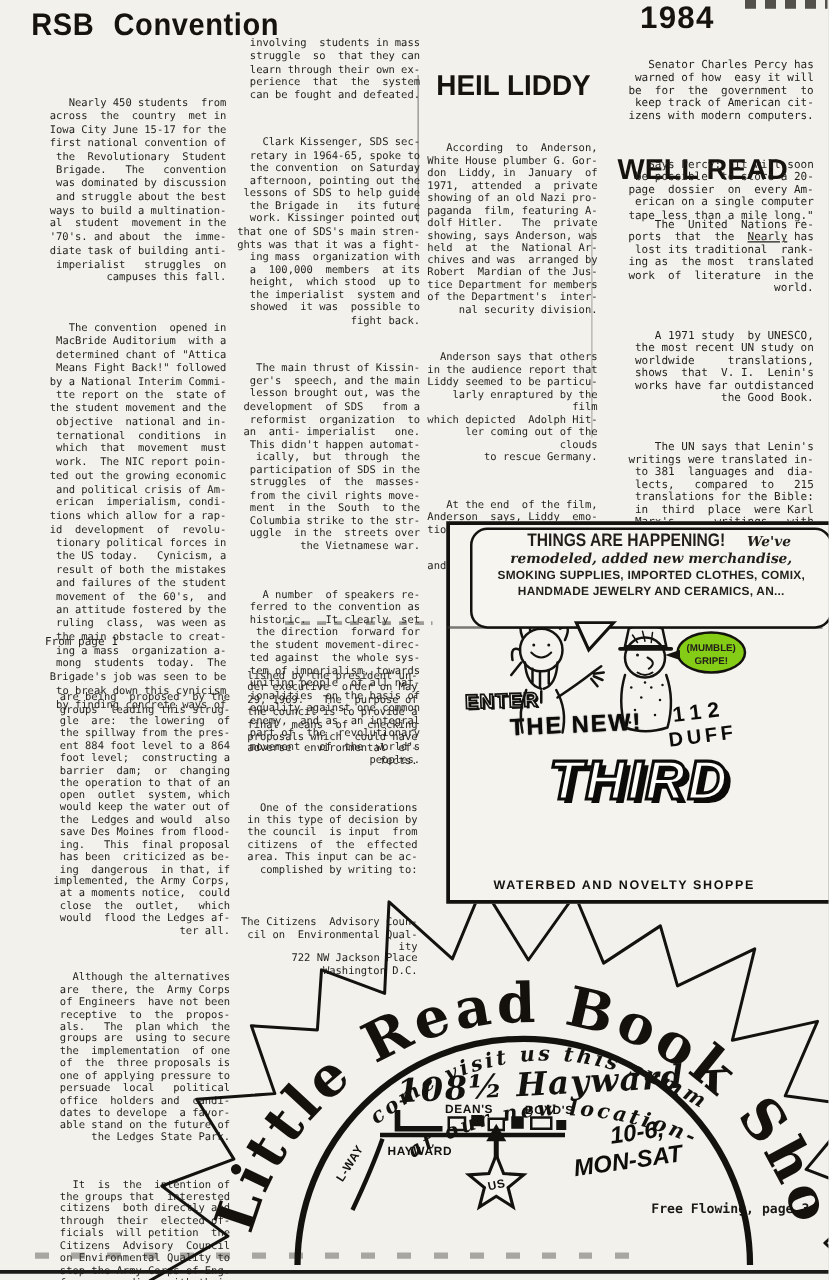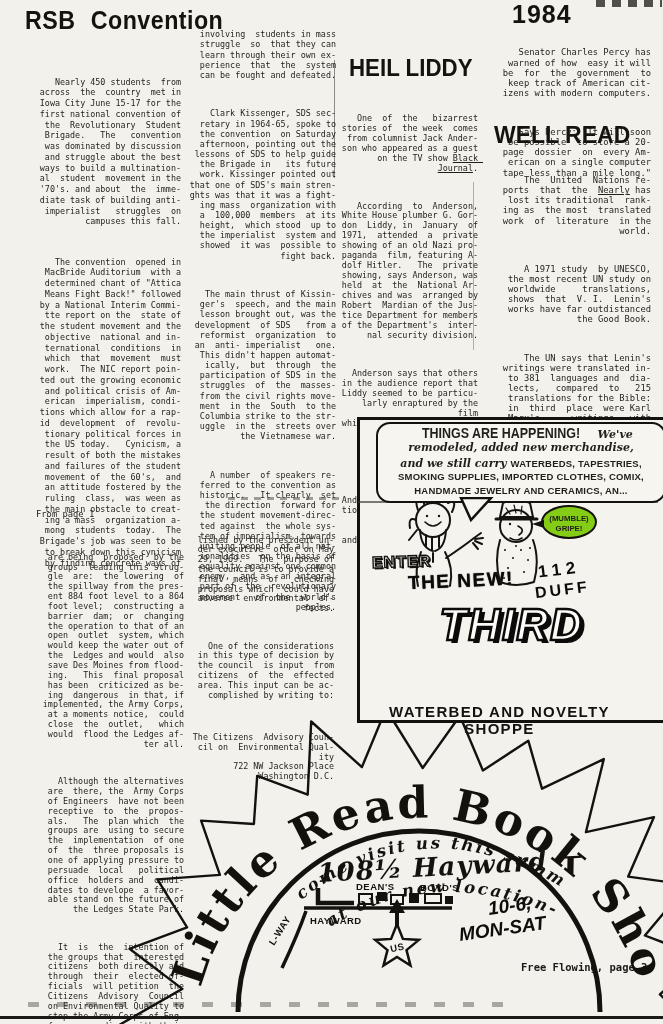--- a/index.html
+++ b/index.html
@@ -46,21 +46,21 @@
   #tw-112{position:absolute;left:178px;top:140px;font-weight:900;font-size:17px;letter-spacing:5px;
           color:#0d0b09;transform:rotate(-7deg);}
   #tw-duff{position:absolute;left:175px;top:161px;font-weight:900;font-size:16px;letter-spacing:3px;
           color:#0d0b09;transform:rotate(-7deg);}
   .tw-name{position:absolute;left:0;width:100%;text-align:center;font-weight:900;font-size:44px;
           line-height:44px;color:#fdfdfa;-webkit-text-stroke:2.5px #0d0b09;text-shadow:4px 3px 0 #0d0b09;
           letter-spacing:2px;}
   #tw-name1{top:183px;font-style:italic;}
   #tw-name2{top:228px;}
   #tw-tag{position:absolute;left:0;width:92%;top:283px;text-align:center;font-weight:700;
-          font-size:15px;letter-spacing:1.3px;color:#14120f;}
+          font-size:10px;letter-spacing:1.3px;color:#14120f;}
   
   #bookshop{position:absolute;left:0;top:690px;z-index:1;}
   #bookshop text{stroke:none;}
   .arc-title{font-family:"DejaVu Serif",serif;font-weight:700;font-size:44px;letter-spacing:3.5px;fill:#14110d;}
   .hand{font-family:"DejaVu Serif",serif;font-style:italic;font-weight:700;font-size:16.5px;letter-spacing:2.5px;fill:#14120f;}
   .hand-big{font-family:"DejaVu Serif",serif;font-style:italic;font-weight:700;font-size:26px;letter-spacing:1px;fill:#14120f;}
   .map-label{font-family:"Liberation Sans",sans-serif;font-weight:700;font-size:9.5px;fill:#14120f;letter-spacing:.5px;}
   .hours{font-family:"Liberation Sans",sans-serif;font-weight:900;font-style:italic;font-size:19px;fill:#0f0d0a;}
   
   #footer{position:absolute;left:521px;top:961px;font-weight:700;font-size:10.5px;color:#1c1a17;}
@@ -176,25 +176,20 @@
 uniting people  of all nat-
 ionalities  on the basis of
 equality against one common
 enemy,  and as  an integral
 part of  the  revolutionary
 movement   of  the  world's
 peoples.</p>
   </div>
 
   <div class="tx" id="col3">
-    <p><span>  One  of  the   bizarrest
-stories of  the week  comes
-from columnist Jack Ander-
-son who appeared as a guest
-on the TV show </span><span class="u">Black Journal</span><span>.</span></p>
     <p>  According  to  Anderson,
 White House plumber G. Gor-
 don  Liddy, in  January  of
 1971,  attended  a  private
 showing of an old Nazi pro-
 paganda  film, featuring A-
 dolf Hitler.   The  private
 showing, says Anderson, was
 held  at  the  National Ar-
 chives and was  arranged by
@@ -327,21 +322,20 @@
 ity
 722 NW Jackson Place
 Washington D.C.</p>
   </div>
 
   <div id="tw-box">
     <div id="tw-ground"></div>
     <div class="bubble">
       <div><span class="shout">THINGS ARE HAPPENING!</span> <span class="script">We've</span></div>
       <div class="script">remodeled, added new merchandise,</div>
-      <div><span class="script">and we still carry </span><span class="caps">WATERBEDS, TAPESTRIES,</span></div>
       <div class="caps">SMOKING SUPPLIES, IMPORTED CLOTHES, COMIX,</div>
       <div class="caps">HANDMADE JEWELRY AND CERAMICS, AN...</div>
     </div>
     <svg id="tw-tail" width="36" height="26">
       <polygon points="3,1 33,1 13,23" fill="#f6f5f0" stroke="#14120f" stroke-width="2.5"></polygon>
     </svg>
     <svg id="cartoons" width="190" height="100" viewBox="0 0 190 100" fill="none" stroke="#15130f" stroke-width="2" stroke-linecap="round">
       <g>
         <circle cx="45" cy="30" r="17"></circle>
         <path d="M30 20 Q24 4 40 7 M36 14 Q36 0 50 5 M48 4 Q56 -3 60 8 M60 13 Q70 8 64 22 M28 30 Q20 26 22 38 M29 40 L21 50"></path>

